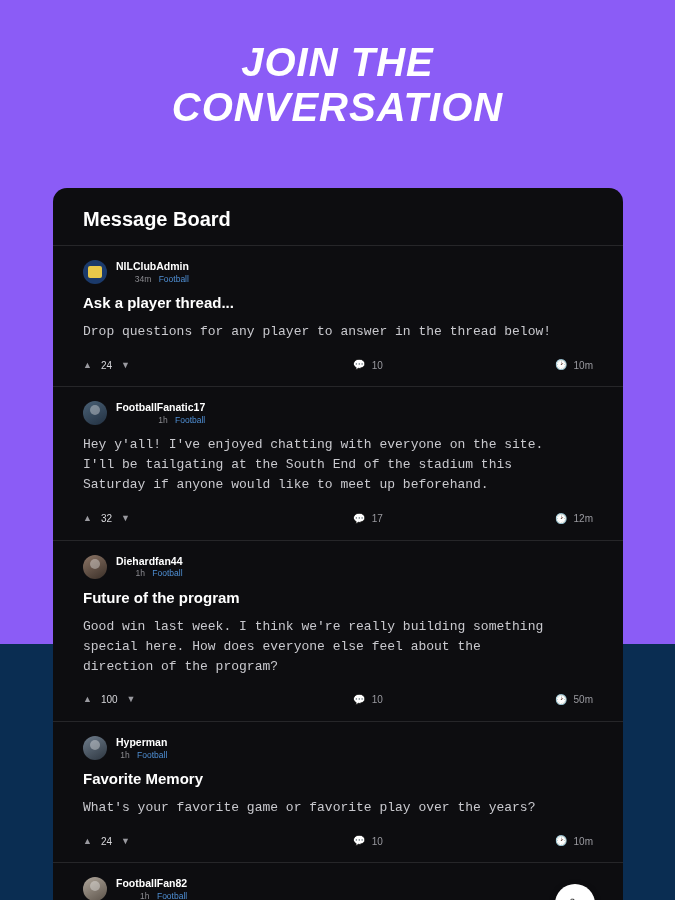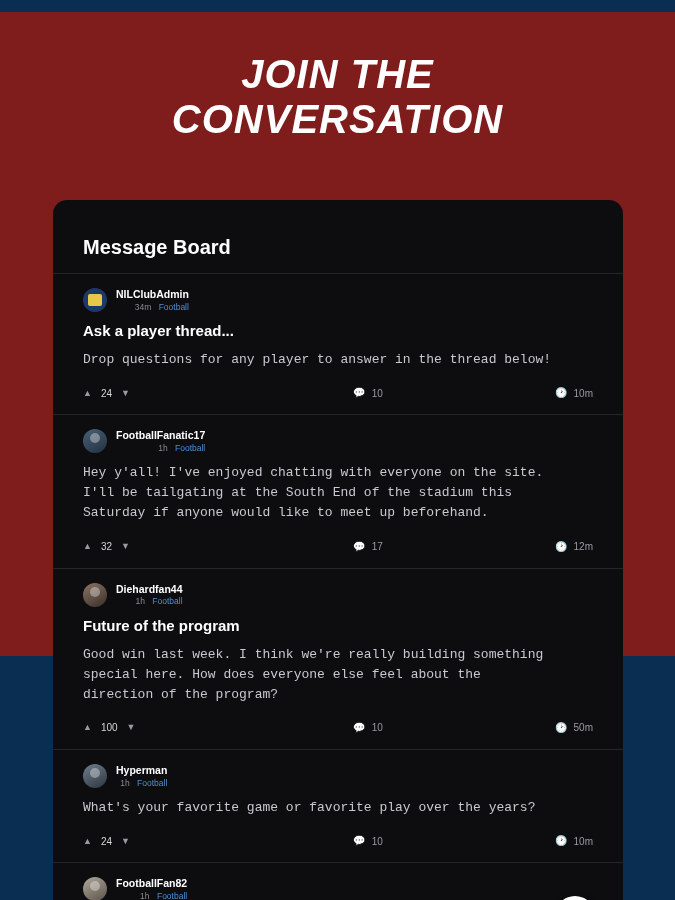--- a/index.html
+++ b/index.html
@@ -7,22 +7,21 @@
     width: 675px;
     height: 900px;
     background: #0a2d52;
     font-family: "Liberation Sans", sans-serif;
     overflow: hidden;
   }
   .page {
     position: relative;
     width: 675px;
     height: 644px;
-    background: #7f1d1d;
-    margin-top: 12px;
+    background: #8b5cf6;
   }
   .headline {
     padding-top: 40px;
     text-align: center;
     color: #ffffff;
     font-size: 40px;
     line-height: 1.12;
     font-weight: bold;
     font-style: italic;
     letter-spacing: 1px;
@@ -38,21 +37,21 @@
     width: 570px;
     height: 760px;
     background: #0d0d10;
     border-radius: 14px 14px 0 0;
     overflow: hidden;
   }
   .board-title {
     color: #ffffff;
     font-size: 20px;
     font-weight: bold;
-    padding: 36px 30px 14px 30px;
+    padding: 20px 30px 14px 30px;
   }
   .post {
     padding: 14px 30px 12px 30px;
     border-top: 1px solid #262629;
   }
   .post:first-of-type { border-top: none; }
 
   .post-head {
     display: flex;
     align-items: center;
@@ -255,20 +254,21 @@
       <div class="post-head">
         <div class="avatar av-c"></div>
         <div class="meta">
           <span class="uname">Hyperman</span>
           <span class="sub">
             <span>1h</span>
             <span class="cat">Football</span>
           </span>
         </div>
       </div>
+      <div class="post-title">Favorite Memory</div>
       <div class="post-body">What's your favorite game or favorite play over the years?</div>
       <div class="post-foot">
         <div class="votes">
           <span class="ico chev">▲</span>
           <span class="num">24</span>
           <span class="ico chev">▼</span>
         </div>
         <div class="comments">
           <span class="ico">💬</span>
           <span>10</span>

